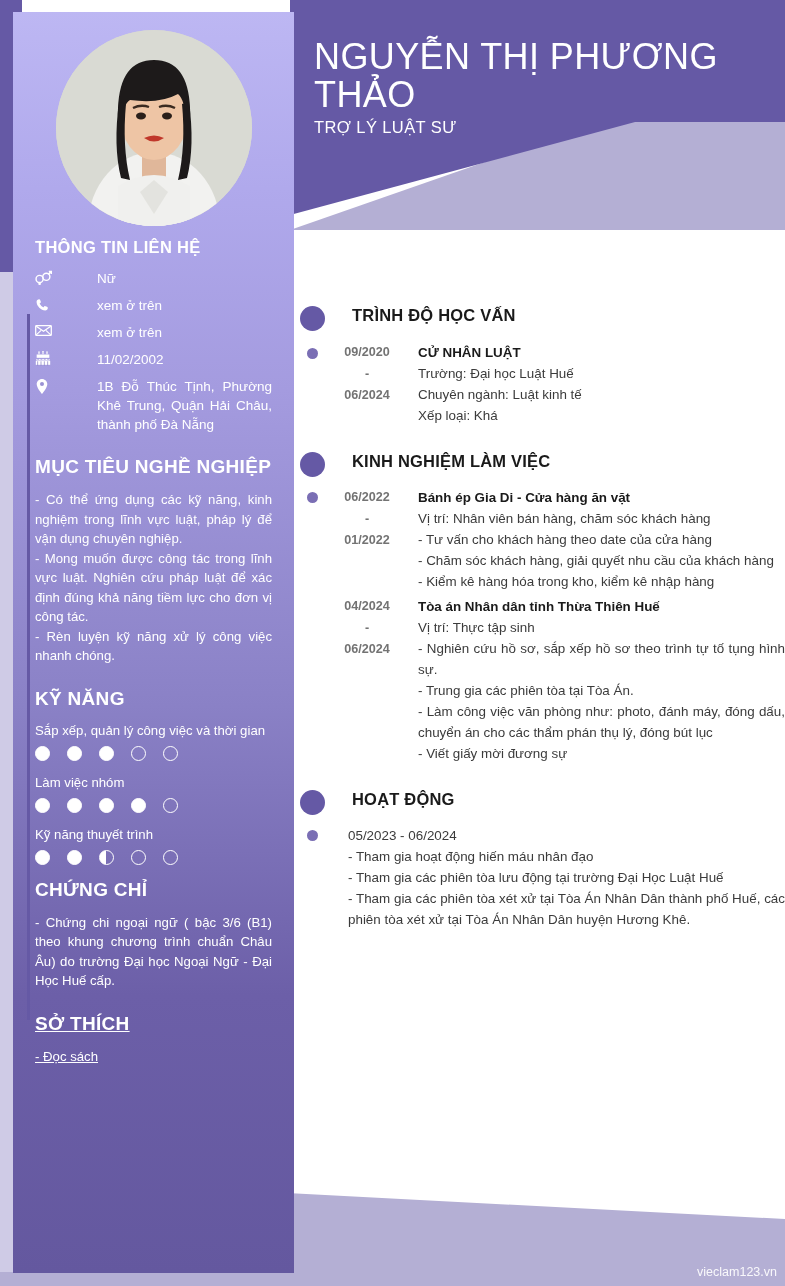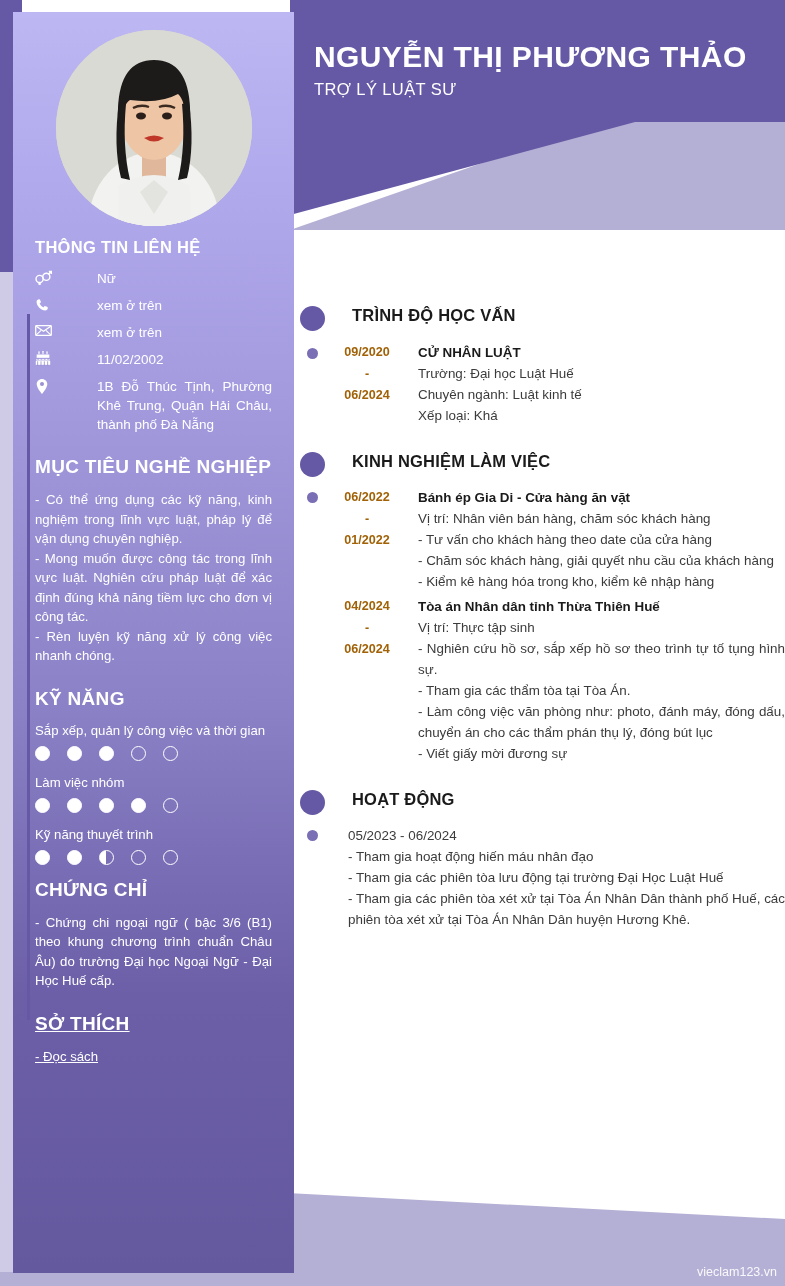--- a/index.html
+++ b/index.html
@@ -104,21 +104,21 @@
     position: absolute; left: 0; top: 0; width: 25px; height: 25px;
     border-radius: 50%; background: #6559a5;
   }
   .smalldot {
     position: absolute; left: 7px; width: 11px; height: 11px;
     border-radius: 50%; background: #7a6eb4;
   }
   .entry { display: flex; padding-left: 30px; }
   .dates {
     flex: 0 0 74px; width: 74px; text-align: center;
-    font-size: 12.6px; font-weight: 700; color: #a16207; line-height: 21.5px;
+    font-size: 12.6px; font-weight: 700; color: #737373; line-height: 21.5px;
   }
   .ebody { flex: 1; padding-left: 14px; }
   .e-title { font-size: 13.4px; font-weight: 700; color: #1a1a1a; line-height: 21px; }
   .e-line { font-size: 13.4px; color: #3b3b3b; line-height: 21px; text-align: justify; }
   .act-body { padding-left: 48px; }
 
   .watermark {
     position: absolute; right: 8px; bottom: 7px; z-index: 9;
     font-size: 12.5px; color: #ffffff; opacity: .92;
   }
@@ -127,21 +127,21 @@
 <body>
 
 <div id="page">
 
   <div class="hdr-light"></div>
   <div class="hdr-dark"></div>
   <div class="hdr-band"></div>
   <div class="foot-light"></div>
 
   <div style="position:absolute;left:314px;top:38px;z-index:6;">
-    <div style="font-size:30px;font-weight:700;color:#fff;letter-spacing:.4px;line-height:38px;">NGUYỄN THỊ PHƯƠNG THẢO</div>
+    <div style="font-size:36px;font-weight:400;color:#fff;letter-spacing:.4px;line-height:38px;">NGUYỄN THỊ PHƯƠNG THẢO</div>
     <div style="font-size:16.5px;color:#ffffff;letter-spacing:.4px;margin-top:4px;">TRỢ LÝ LUẬT SƯ</div>
   </div>
 
   <div class="side-accent"></div>
   <div class="side-accent-lo"></div>
 
   <div class="sidebar">
 
     <div class="photo-wrap">
       <svg class="photo-svg" viewBox="0 0 196 196">
@@ -339,21 +339,21 @@
       <div class="entry">
         <div class="dates">
           <div>04/2024</div>
           <div>-</div>
           <div>06/2024</div>
         </div>
         <div class="ebody">
           <div class="e-title">Tòa án Nhân dân tỉnh Thừa Thiên Huế</div>
           <div class="e-line">Vị trí: Thực tập sinh</div>
           <div class="e-line">- Nghiên cứu hồ sơ, sắp xếp hồ sơ theo trình tự tố tụng hình sự.</div>
-          <div class="e-line">- Tham gia các thẩm tòa tại Tòa Án.</div>
+          <div class="e-line">- Trung gia các phiên tòa tại Tòa Án.</div>
           <div class="e-line">- Làm công việc văn phòng như: photo, đánh máy, đóng dấu, chuyển án cho các thẩm phán thụ lý, đóng bút lục</div>
           <div class="e-line">- Viết giấy mời đương sự</div>
         </div>
       </div>
     </div>
 
     <div class="sec" style="margin-top:26px;">
       <span class="bigdot"></span>
       <div class="sec-title">HOẠT ĐỘNG</div>
     </div>

